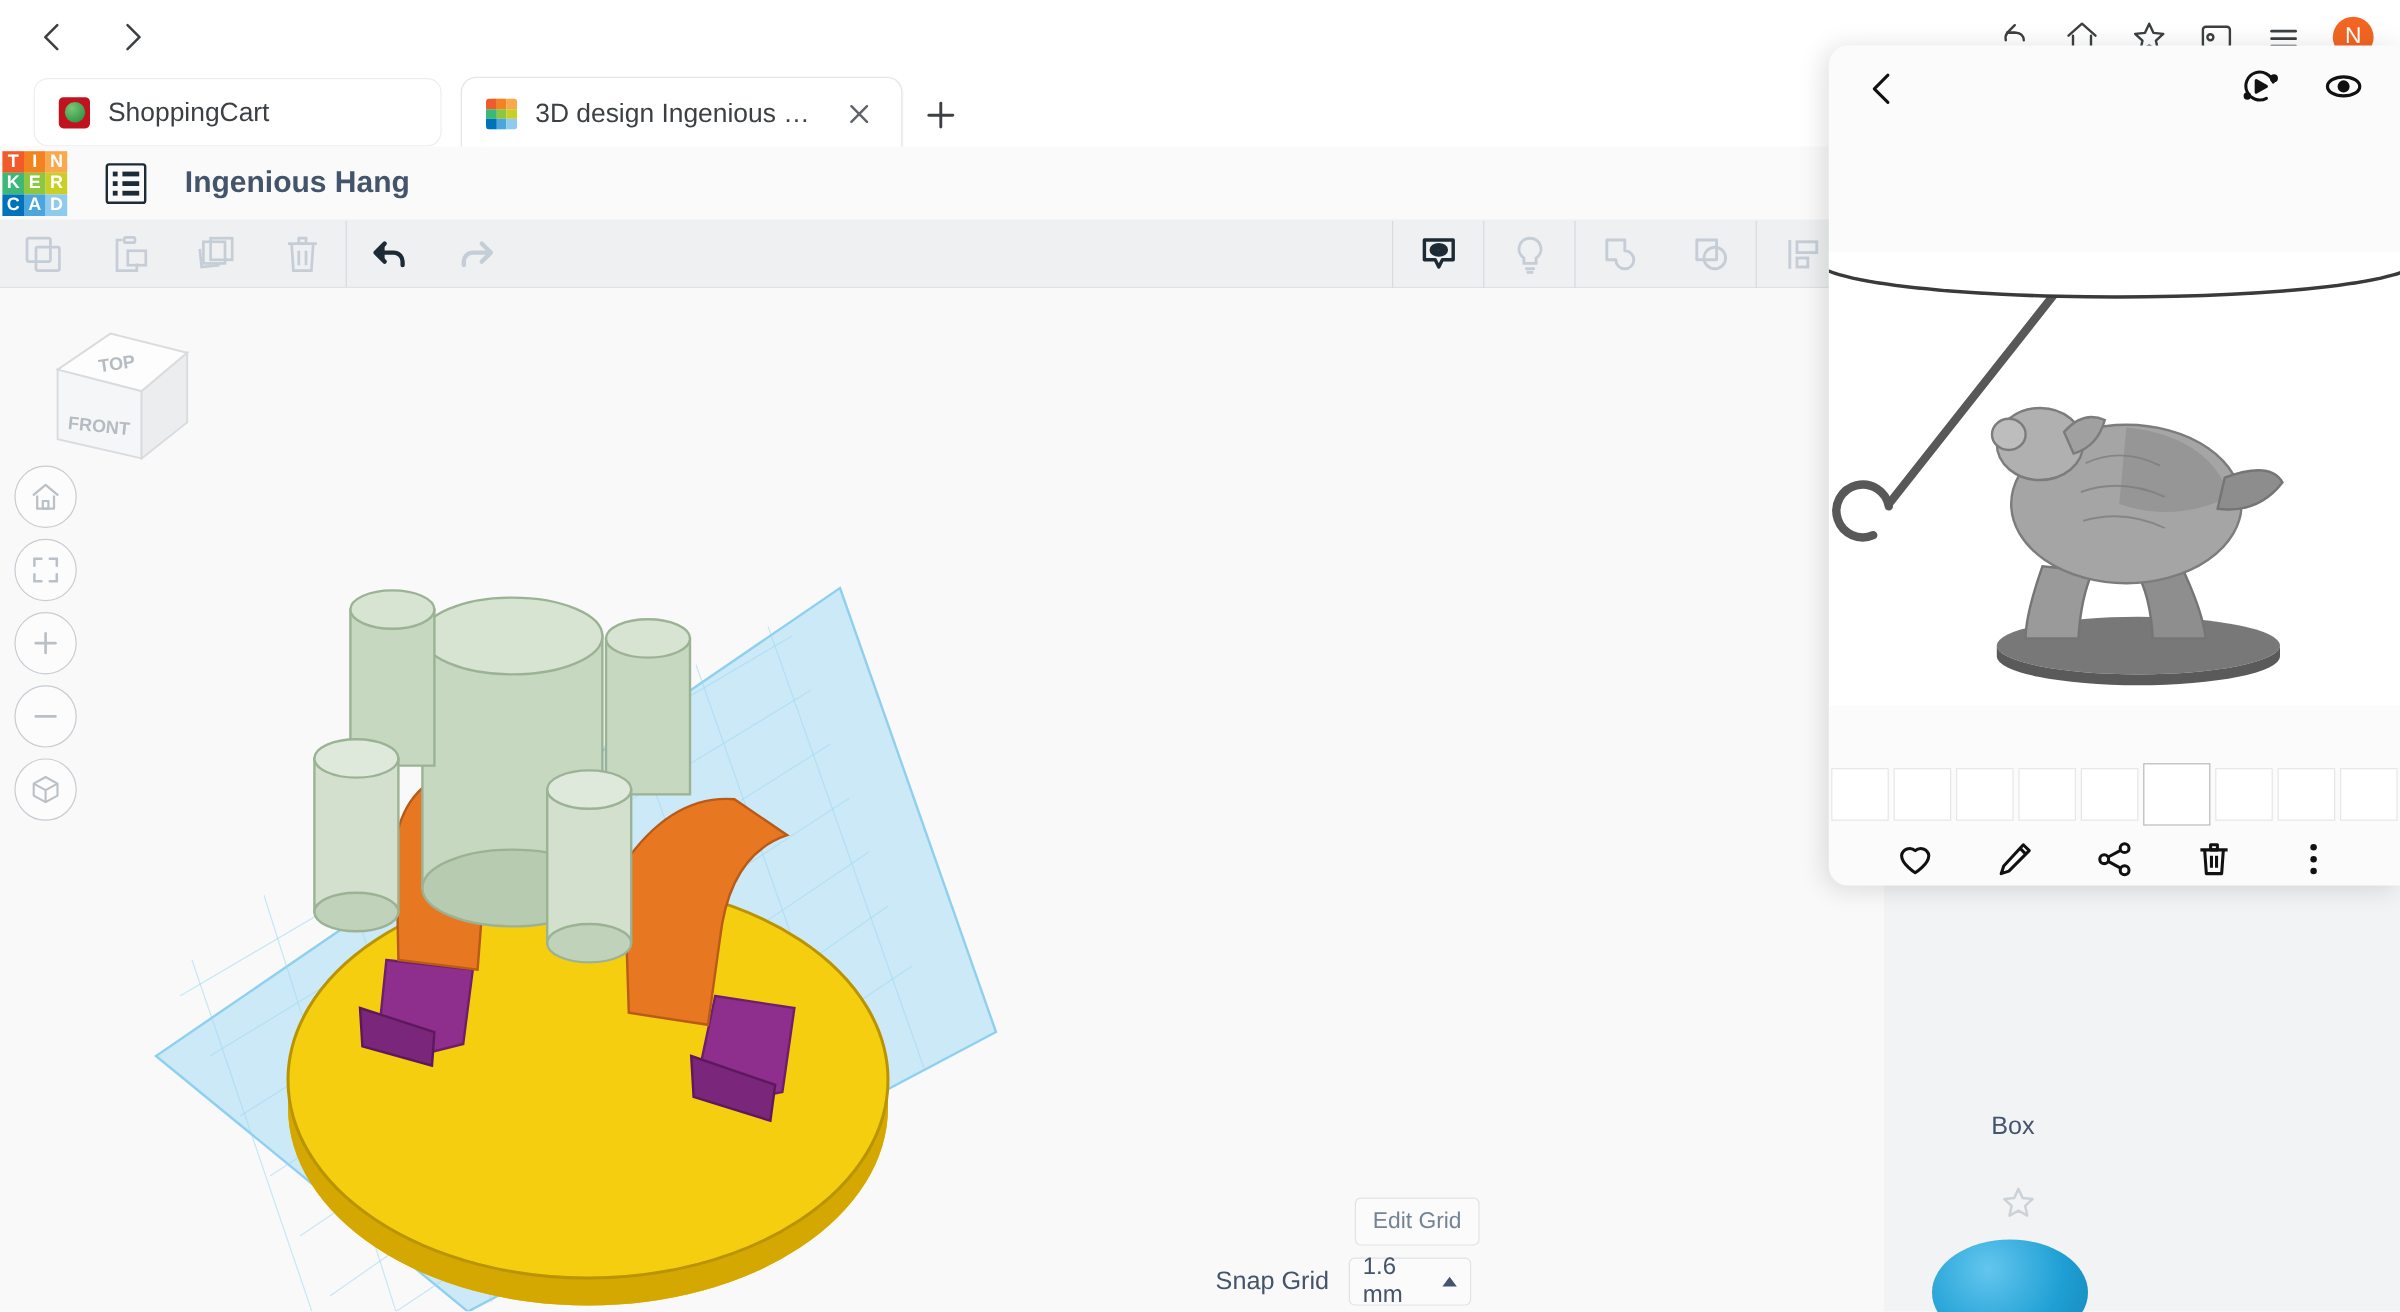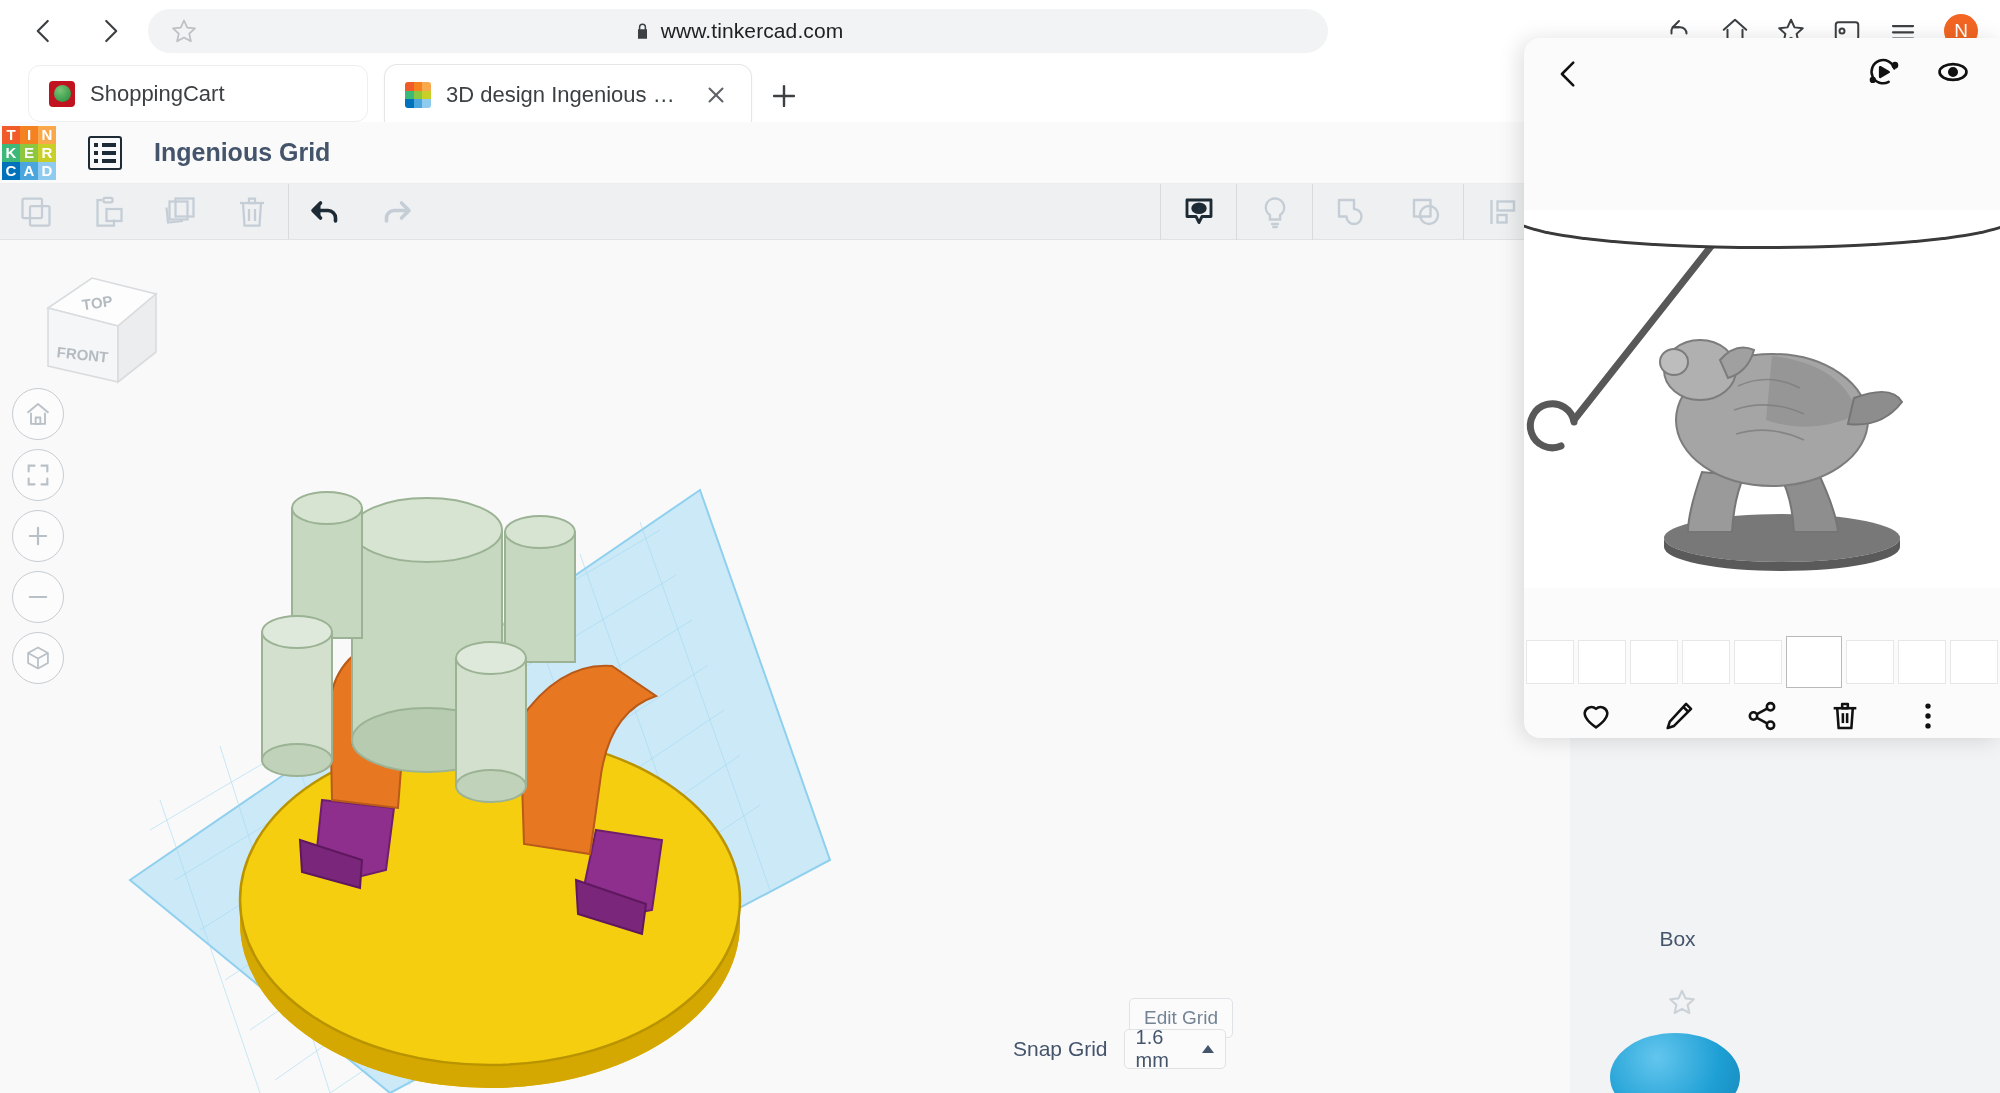--- a/index.html
+++ b/index.html
@@ -151,21 +151,21 @@
   #nav-persp{ top: 392px; }
 
   
   #edit-grid-btn {
     position: absolute; left: 1129px; top: 758px; width: 104px; height: 40px;
     border: 1px solid #dfe3e6; border-radius: 5px; background: #fbfbfc;
     display: flex; align-items: center; justify-content: center;
     font-size: 19px; color: #748494;
   }
   #snap-grid-row {
-    position: absolute; left: 1013px; top: 789px; display: flex; align-items: center; gap: 16px;
+    position: absolute; left: 1013px; top: 808px; display: flex; align-items: center; gap: 16px;
   }
   #snap-grid-label { font-size: 21px; color: #44546b; }
   #snap-grid-select {
     width: 102px; height: 40px; border: 1px solid #dfe3e6; border-radius: 5px;
     background: #fbfbfc; display: flex; align-items: center;
     justify-content: space-between; padding: 0 11px; font-size: 20px; color: #44546b;
   }
   .caret-up {
     width: 0; height: 0; border-left: 6px solid transparent; border-right: 6px solid transparent;
     border-bottom: 8px solid #44546b;
@@ -242,33 +242,20 @@
       <svg viewBox="0 0 24 24" width="30" height="30" fill="none" stroke="currentColor" stroke-width="1.7" stroke-linecap="round" stroke-linejoin="round">
           <polyline points="15 4 7 12 15 20"></polyline>
         </svg>
     </div>
     <div class="nav-arrow" id="nav-fwd">
       <svg viewBox="0 0 24 24" width="30" height="30" fill="none" stroke="currentColor" stroke-width="1.7" stroke-linecap="round" stroke-linejoin="round">
           <polyline points="9 4 17 12 9 20"></polyline>
         </svg>
     </div>
 
-    <div id="omnibox">
-      <span id="bookmark-star">
-        <svg viewBox="0 0 24 24" width="28" height="28" fill="none" stroke="currentColor" stroke-width="1.5" stroke-linejoin="round">
-            <polygon points="12 3 14.8 9.1 21.4 9.8 16.5 14.3 17.9 20.8 12 17.5 6.1 20.8 7.5 14.3 2.6 9.8 9.2 9.1"></polygon>
-          </svg>
-      </span>
-      <div id="url-wrap">
-        <svg viewBox="0 0 24 24" width="19" height="19" fill="#3c4043">
-            <path d="M12 2a4.6 4.6 0 0 0-4.6 4.6V9H6.3v12h11.4V9h-1.1V6.6A4.6 4.6 0 0 0 12 2zm0 1.9c1.5 0 2.7 1.2 2.7 2.7V9H9.3V6.6c0-1.5 1.2-2.7 2.7-2.7z"></path>
-          </svg>
-        <span id="url-text">www.tinkercad.com</span>
-      </div>
-    </div>
 
     <div id="chrome-right">
       <span class="chrome-ic">
         <svg viewBox="0 0 24 24" fill="none" stroke="currentColor" stroke-width="1.6" stroke-linecap="round" stroke-linejoin="round">
             <path d="M7 9a6 6 0 0 0-1 5"></path>
             <polyline points="12 4 7 9 12 9"></polyline>
             <path d="M7 9h6a5 5 0 0 1 5 5"></path>
           </svg>
       </span>
       <span class="chrome-ic">
@@ -354,21 +341,21 @@
       </i>
     <i>
         <u class="dot"></u>
         <u class="bar"></u>
       </i>
     <i>
         <u class="dot"></u>
         <u class="bar"></u>
       </i>
   </div>
-  <div id="tc-design-title">Ingenious Grid</div>
+  <div id="tc-design-title">Ingenious Hang</div>
 </div>
 
 <div id="tc-toolbar">
   <div class="tb-group">
     <div class="tb-btn">
       <svg class="tb-icon dim" viewBox="0 0 24 24" fill="none" stroke="currentColor" stroke-width="1.5">
           <rect x="3" y="3" width="13" height="13" rx="1"></rect>
           <rect x="8" y="8" width="13" height="13" rx="1"></rect>
         </svg>
     </div>

